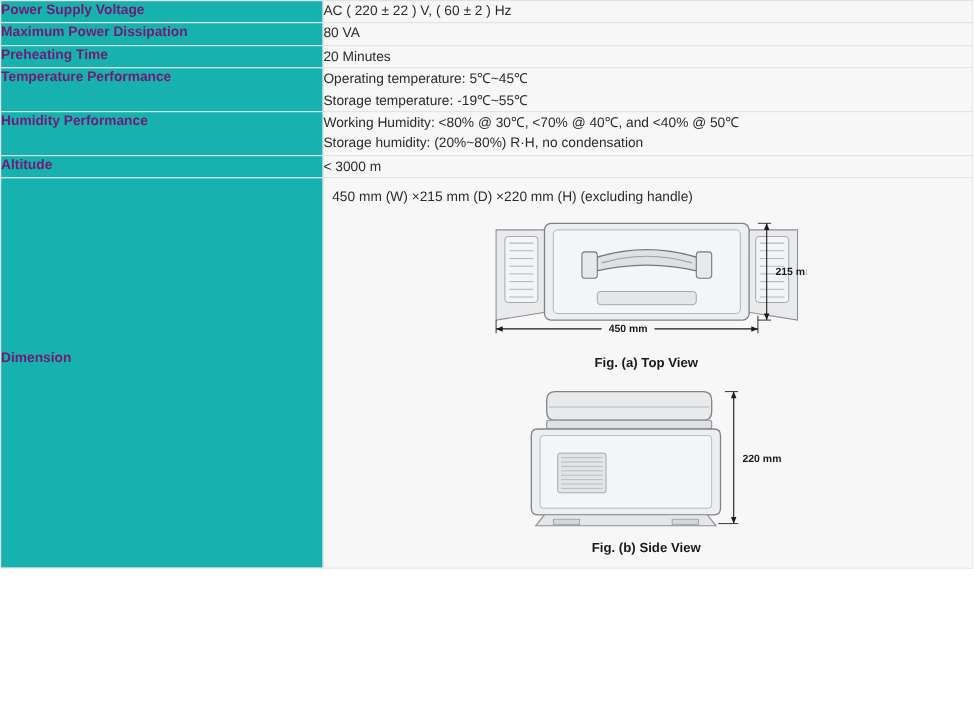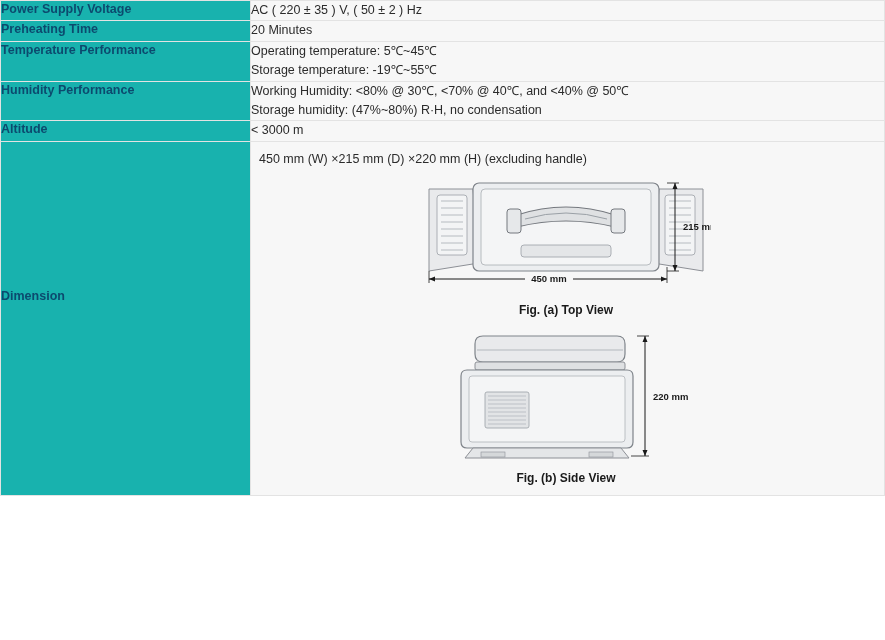--- a/index.html
+++ b/index.html
@@ -20,23 +20,23 @@
     border-collapse: collapse;
     width: 885px;
     table-layout: fixed;
   }
   table.spec-table td {
     vertical-align: top;
     border: 1px solid #e3e3e3;
     padding: 0;
   }
   td.label-cell {
-    width: 250px;
+    width: 293px;
     background: #18B2AE;
-    color: #0c4a6e;
+    color: #701a75;
     font-weight: bold;
     font-size: 12.5px;
     padding: 7px 0 7px 10px;
     vertical-align: middle;
     border-right: 1px solid #ffffff;
     border-bottom: 1px solid #ffffff;
     border-top: 1px solid #ffffff;
     border-left: 1px solid #ffffff;
     line-height: 1.35;
   }
@@ -45,21 +45,21 @@
     color: #2b2b2b;
     font-size: 12.5px;
     padding: 8px 0 8px 8px;
     vertical-align: middle;
     line-height: 1.55;
     border: 1px solid #e6e6e6;
   }
   td.value-cell .line { display: block; }
   tr.row-dimension td.label-cell {
     vertical-align: bottom;
-    padding-bottom: 8px;
+    padding-bottom: 0;
     height: 333px;
   }
   td.value-cell.dim-cell {
     padding: 8px 11px 0 8px;
     vertical-align: top;
   }
   .dim-label-inner {
     position: relative;
     top: -182px;
   }
@@ -87,41 +87,47 @@
 </style>
 </head>
 <body>
 
 <div id="page">
   <table class="spec-table">
     <tbody>
       <tr>
         <td class="label-cell">Power Supply Voltage</td>
         <td class="value-cell">
-          <span class="line">AC ( 220 ± 35 ) V, ( 50 ± 2 ) Hz</span>
+          <span class="line">AC ( 220 ± 22 ) V, ( 60 ± 2 ) Hz</span>
+        </td>
+      </tr>
+      <tr>
+        <td class="label-cell">Maximum Power Dissipation</td>
+        <td class="value-cell">
+          <span class="line">80 VA</span>
         </td>
       </tr>
       <tr>
         <td class="label-cell">Preheating Time</td>
         <td class="value-cell">
           <span class="line">20 Minutes</span>
         </td>
       </tr>
       <tr>
         <td class="label-cell">Temperature Performance</td>
         <td class="value-cell">
           <span class="line">Operating temperature: 5℃~45℃</span>
           <span class="line">Storage temperature: -19℃~55℃</span>
         </td>
       </tr>
       <tr>
         <td class="label-cell">Humidity Performance</td>
         <td class="value-cell">
           <span class="line">Working Humidity: &lt;80% @ 30℃, &lt;70% @ 40℃, and &lt;40% @ 50℃</span>
-          <span class="line">Storage humidity: (47%~80%) R·H, no condensation</span>
+          <span class="line">Storage humidity: (20%~80%) R·H, no condensation</span>
         </td>
       </tr>
       <tr>
         <td class="label-cell">Altitude</td>
         <td class="value-cell">
           <span class="line">&lt; 3000 m</span>
         </td>
       </tr>
       <tr class="row-dimension">
         <td class="label-cell">

